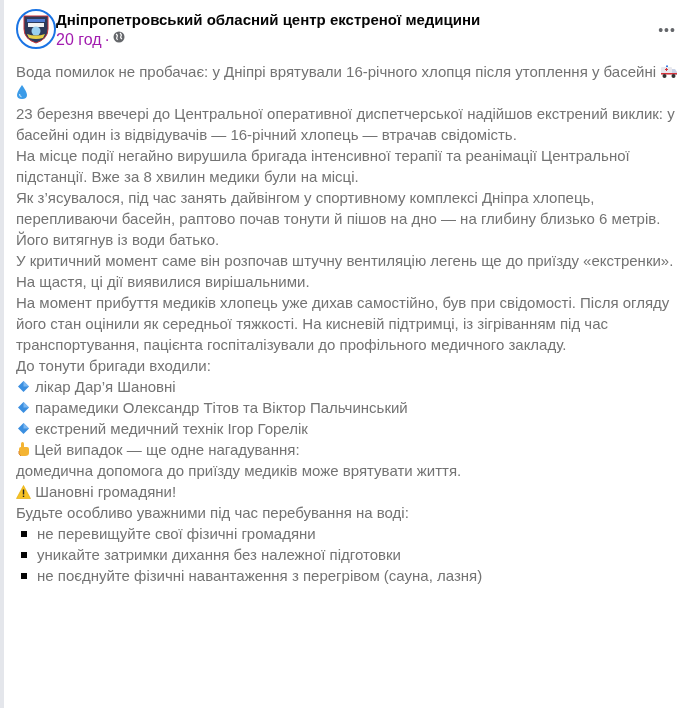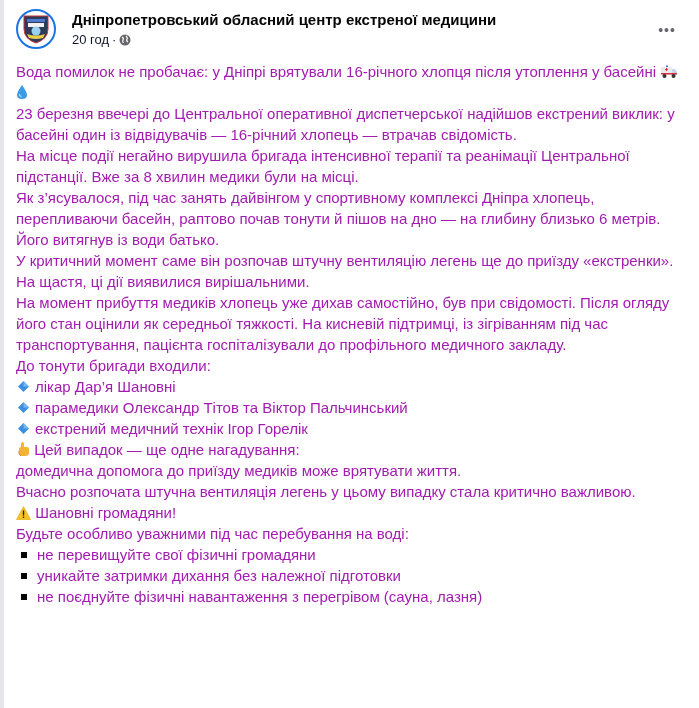--- a/index.html
+++ b/index.html
@@ -23,37 +23,37 @@
       display: flex; align-items: center;
     }
     .avatar {
       width: 40px; height: 40px; border-radius: 50%;
       border: 2px solid #1b74e4;
       display: flex; align-items: center; justify-content: center;
       background: #fff;
       flex-shrink: 0;
       margin-top: 2px;
     }
-    .header-text { margin-left: 16px; display: flex; flex-direction: column; margin-top: 2px; }
+    .header-text { margin-left: 0; display: flex; flex-direction: column; margin-top: 2px; }
     .page-name {
       font-weight: bold; font-size: 15px; line-height: 19px; color: #050505;
     }
     .meta {
-      font-size: 13px; color: #0f172a; line-height: 17px; display: flex; align-items: center;
+      font-size: 16px; color: #a21caf; line-height: 17px; display: flex; 
       margin-top: 2px;
     }
     .meta .dot { margin: 0 3px; }
     .globe { width: 12px; height: 12px; display: inline-block; }
     .more-btn {
       position: absolute; right: 0; top: 18px;
       width: 36px; height: 24px;
       display: flex; align-items: center; justify-content: center;
       color: #65676b; font-size: 14px; letter-spacing: 1px;
     }
-    .content { font-size: 15px; line-height: 21px; color: #a21caf; }
+    .content { font-size: 15px; line-height: 21px; color: #737373; }
     .content p { margin-top: 0; }
     .content p.first { margin-top: 5px; }
     .line { display: block; }
     .emoji { display: inline-block; vertical-align: -2px; }
     .diamond {
       display: inline-block; width: 11px; height: 11px; margin-right: 6px; margin-left: 2px;
       vertical-align: 0px;
     }
     .square-bullet {
       display: inline-block; width: 6px; height: 6px; background: #050505;
@@ -142,21 +142,20 @@
     <p>
       <span class="line">
         <svg class="emoji" width="14" height="16" viewBox="0 0 14 16">
           <rect x="5" y="1" width="3" height="8" rx="1.5" fill="#f4b433"></rect>
           <path d="M3 8 Q3 6 5 6 L11 6 Q13 6 13 8 L13 12 Q13 15 9 15 L6 15 Q3 15 3 12 Z" fill="#f4b433"></path>
           <path d="M3 10 Q2 13 5 15" stroke="#d9822b" stroke-width="1" fill="none"></path>
         </svg>
         <span>Цей випадок — ще одне нагадування:</span>
       </span>
       <span class="line">домедична допомога до приїзду медиків може врятувати життя.</span>
-      <span class="line">Вчасно розпочата штучна вентиляція легень у цьому випадку стала критично важливою.</span>
     </p>
 
     <p>
       <span class="line">
         <svg class="emoji" width="15" height="14" viewBox="0 0 15 14">
           <path d="M7.5 0.5 L14.5 13.5 L0.5 13.5 Z" fill="#f7c325" stroke="#e0a800" stroke-width="0.6"></path>
           <rect x="6.8" y="4.5" width="1.4" height="5" fill="#222"></rect>
           <rect x="6.8" y="10.6" width="1.4" height="1.4" fill="#222"></rect>
         </svg>
         <span>Шановні громадяни!</span>

